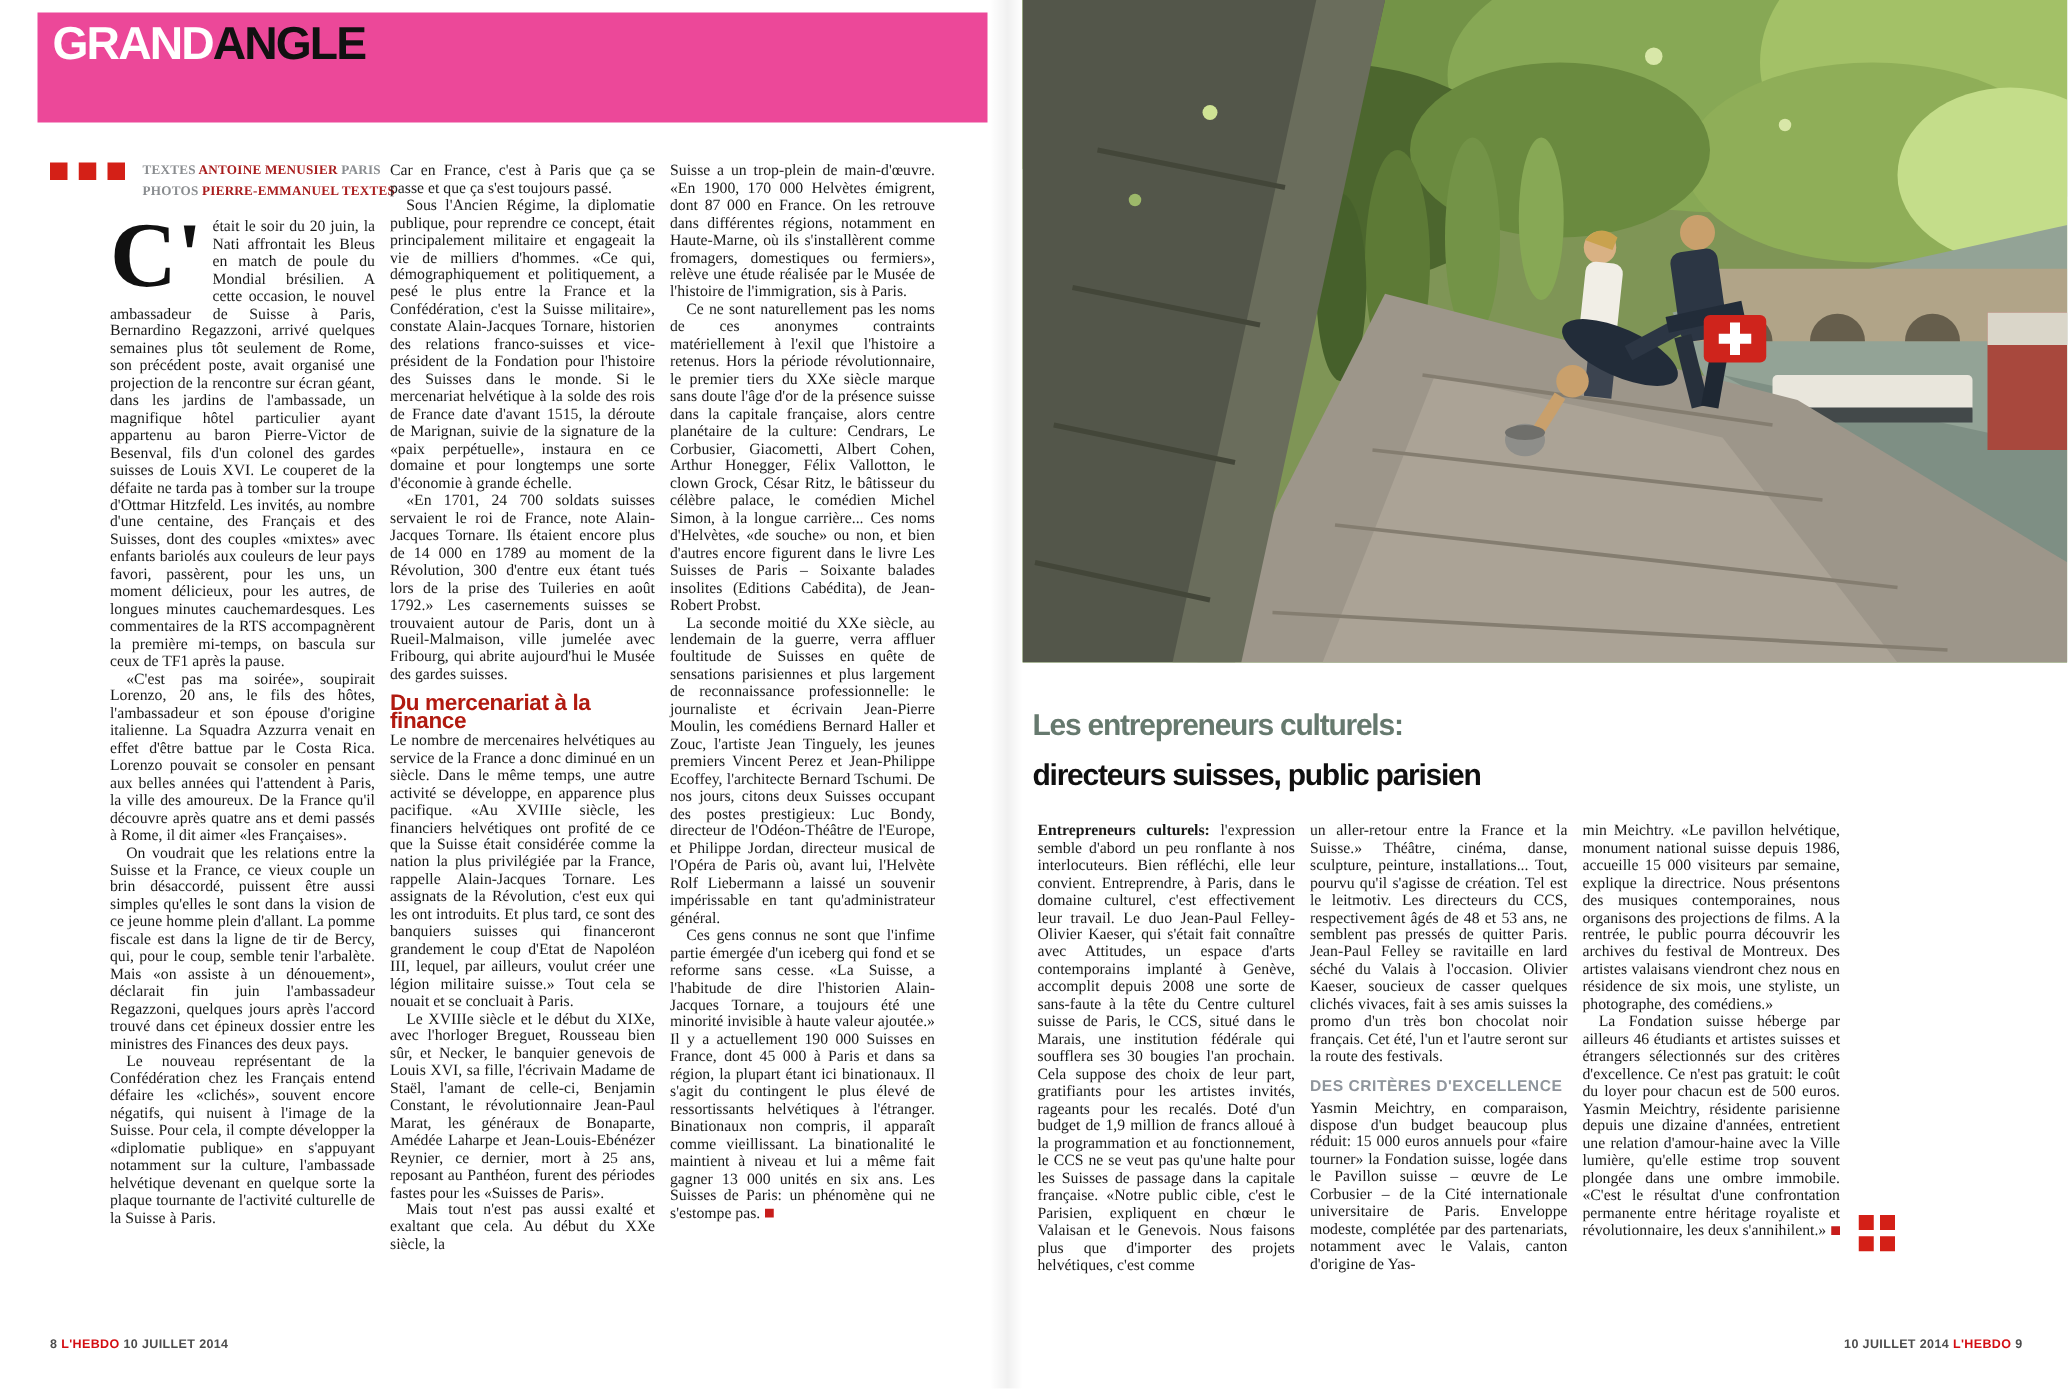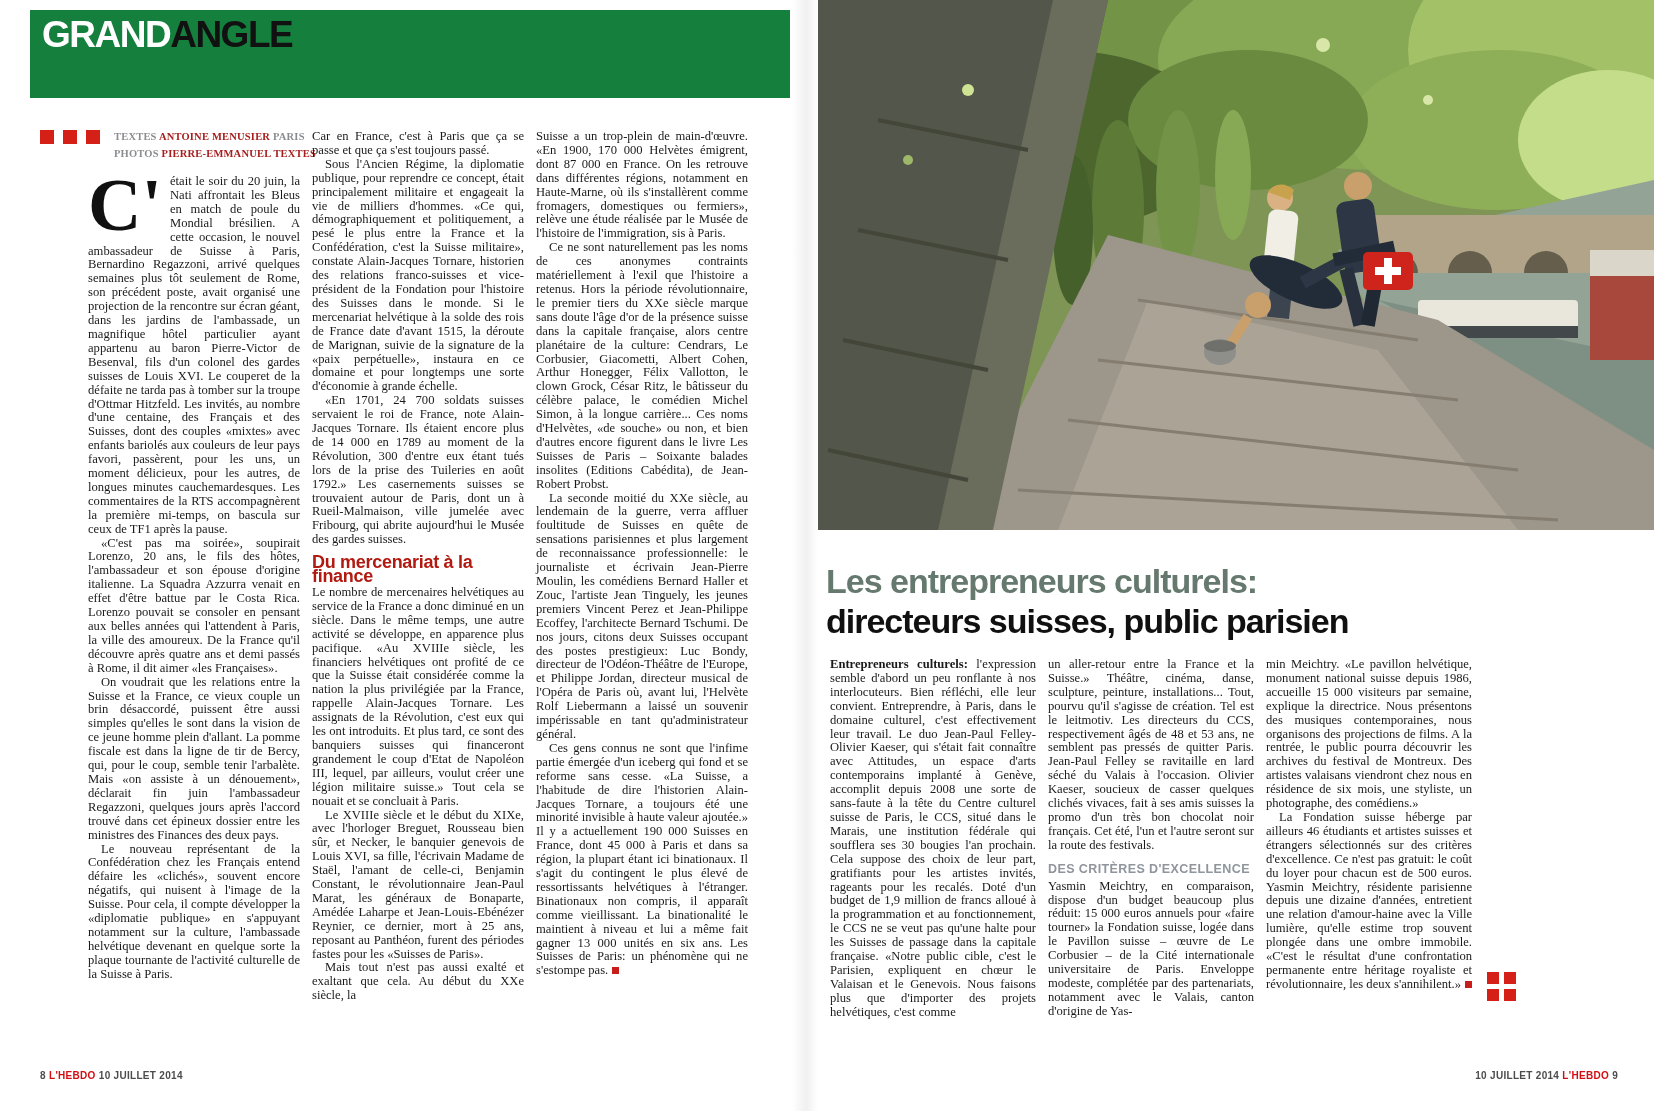--- a/index.html
+++ b/index.html
@@ -1,20 +1,20 @@
 <!DOCTYPE html>
 <html lang="fr"><head>
 <meta charset="utf-8">
 <style>
   html,body{margin:0;padding:0;background:#ffffff;}
   #spread{position:relative;width:1654px;height:1111px;background:#ffffff;overflow:hidden;
           font-family:"Liberation Serif", serif;color:#1a1a1a;}
 
   
-  .kicker-bar{position:absolute;left:30px;top:10px;width:760px;height:88px;background:#15803d;}
+  .kicker-bar{position:absolute;left:30px;top:10px;width:760px;height:88px;background:#ec4899;}
   .kicker-text{position:absolute;left:12px;top:6px;font-family:"Liberation Sans",sans-serif;
                font-weight:bold;font-size:37px;letter-spacing:-1.5px;line-height:1;}
   .kicker-text .w{color:#ffffff;} .kicker-text .b{color:#111111;}
 
   
   .byline{position:absolute;left:40px;top:128px;display:flex;align-items:flex-start;}
   .byline-squares{display:flex;gap:9px;margin-right:14px;margin-top:2px;}
   .byline-squares span{width:14px;height:14px;background:#d42017;display:block;}
   .byline-txt{font-family:Liberation Serif, serif;font-weight:bold;font-size:10.5px;
               line-height:17px;letter-spacing:.2px;}
@@ -45,21 +45,21 @@
   .photo svg{display:block;}
 
   
   .caption{position:absolute;left:826px;top:538px;width:780px;
            font-family:"Liberation Sans",sans-serif;font-weight:bold;font-size:11px;
            letter-spacing:-0.2px;color:#222;}
   .caption .label{color:#c41415;margin-right:4px;}
 
   
   .headline{position:absolute;left:826px;top:561px;font-family:"Liberation Sans",sans-serif;
-            font-weight:bold;font-size:34px;line-height:40px;letter-spacing:-1px;}
+            font-weight:bold;font-size:24px;line-height:40px;letter-spacing:-1px;}
   .headline .hl1{color:#66796e;} .headline .hl2{color:#101010;}
 
   
   .footer{position:absolute;top:1070px;font-family:"Liberation Sans",sans-serif;
           font-weight:bold;font-size:10px;color:#4c4c4c;letter-spacing:.3px;}
   #footer-left{left:40px;} #footer-right{right:36px;text-align:right;}
   .footer .brand{color:#d40d12;}
 
   
   .end-squares{position:absolute;left:1487px;top:972px;display:grid;

